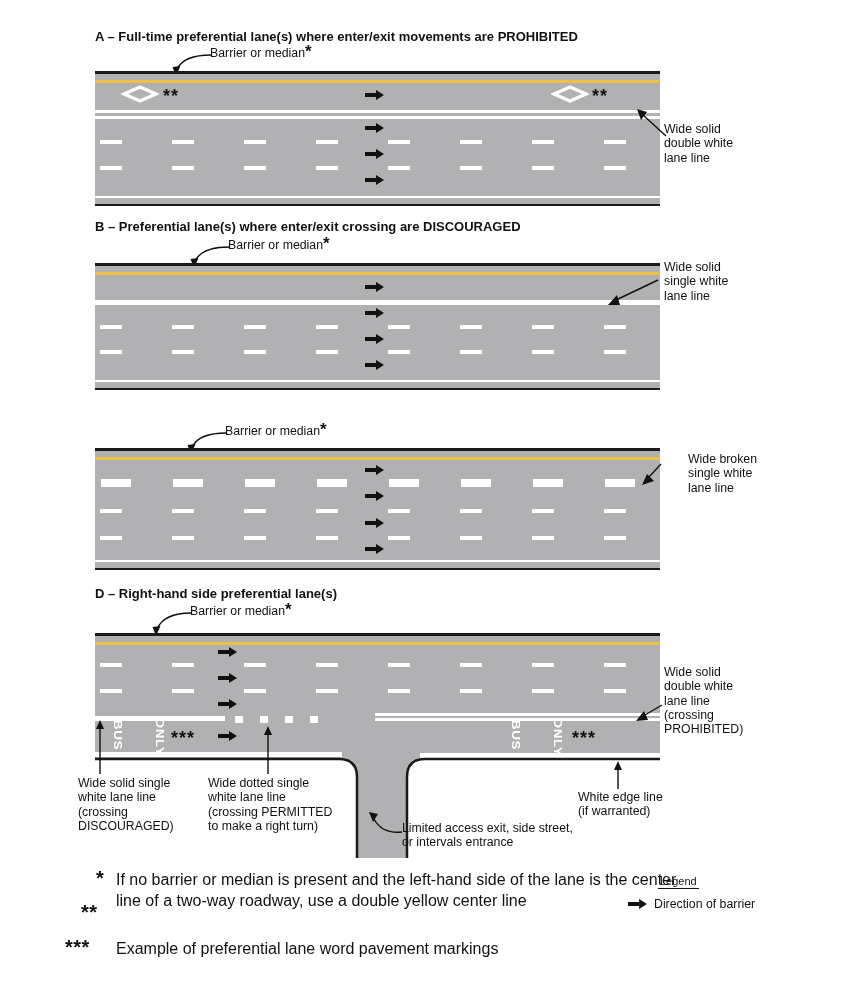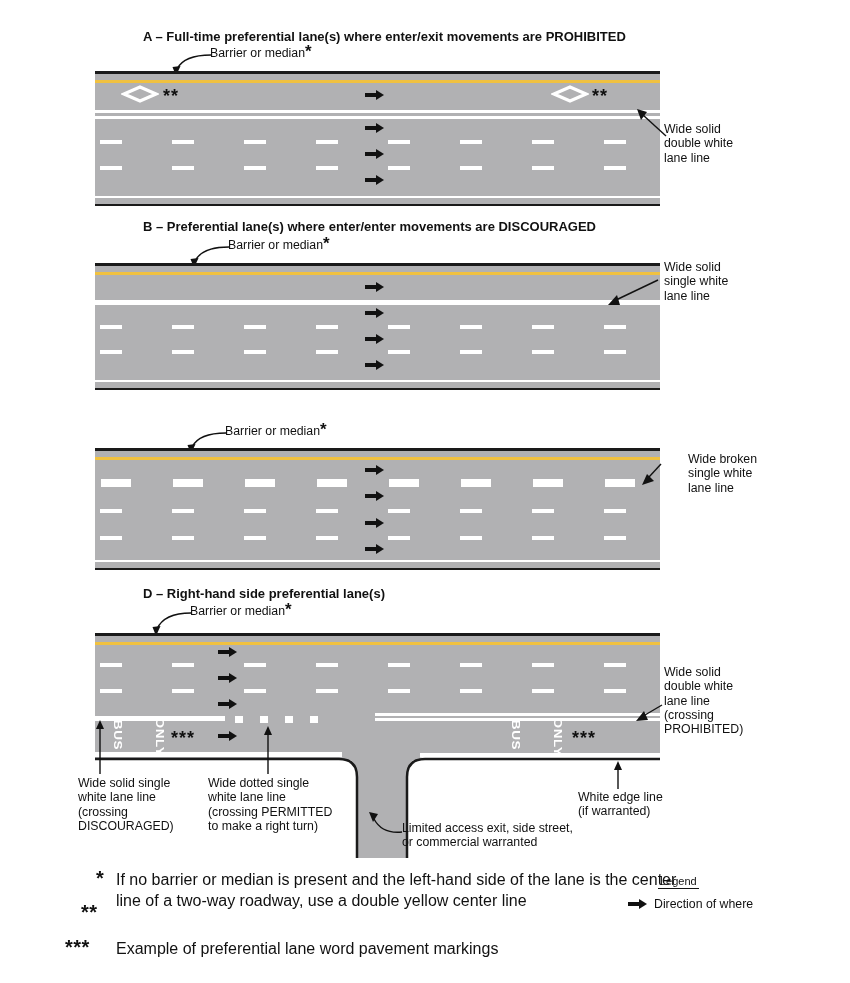--- a/index.html
+++ b/index.html
@@ -1,18 +1,18 @@
 <!DOCTYPE html>
 <html><head>
 <meta charset="utf-8">
 <style>
   html,body{margin:0;padding:0;background:#fff;}
   #canvas{position:relative;width:850px;height:983px;background:#fff;overflow:hidden;
           font-family:"Liberation Sans",sans-serif;color:#111;}
-  .title{position:absolute;font-size:13px;font-weight:bold;white-space:nowrap;margin-left:48px;}
+  .title{position:absolute;font-size:13px;font-weight:bold;white-space:nowrap;}
   .lbl{position:absolute;font-size:12.3px;line-height:1.16;white-space:pre-line;}
   .nowrap{white-space:nowrap;}
   .road{position:absolute;background:#b1b1b3;}
   .hline{position:absolute;left:0;right:0;}
   .blk{background:#1a1a1a;}
   .yel{background:#f0c140;}
   .wht{background:#ffffff;}
   .dashes{position:absolute;height:4px;left:0;right:0;
           background:repeating-linear-gradient(90deg,#fff 0 22px,transparent 22px 72px);
           background-position-x:5px;}
@@ -74,21 +74,21 @@
     <div class="hline blk" style="top:132.5px;height:2.5px;"></div>
   </div>
   <div class="lbl" style="left:664px;top:122px;">Wide solid
 double white
 lane line</div>
   <svg class="leader" style="left:630px;top:106px;" width="40" height="34">
     <line x1="36" y1="30" x2="13" y2="9"></line>
       <polygon points="7,3 17,6 11,14"></polygon>
   </svg>
 
-  <div class="title" style="left:95px;top:219px;">B – Preferential lane(s) where enter/enter movements are DISCOURAGED</div>
+  <div class="title" style="left:95px;top:219px;">B – Preferential lane(s) where enter/exit crossing are DISCOURAGED</div>
   <div class="lbl nowrap" style="left:228px;top:238px;">
     <span>Barrier or median</span><span class="bigstar">*</span>
   </div>
   <svg class="leader" style="left:188px;top:243px;" width="42" height="26">
     <path d="M41,4 Q14,4 7,18"></path>
       <polygon points="2.5,16 10.5,15 6,25"></polygon>
   </svg>
 
   <div class="road" style="left:95px;top:263px;width:565px;height:127px;">
     <div class="hline blk" style="top:0;height:2.5px;"></div>
@@ -193,21 +193,21 @@
   <div class="lbl" style="left:208px;top:776px;">Wide dotted single
 white lane line
 (crossing PERMITTED
 to make a right turn)</div>
   <svg class="leader" style="left:262px;top:724px;" width="12" height="52">
     <line x1="6" y1="50" x2="6" y2="8"></line>
       <polygon points="2,11 10,11 6,2"></polygon>
   </svg>
 
   <div class="lbl" style="left:402px;top:821px;">Limited access exit, side street,
-or commercial warranted</div>
+or intervals entrance</div>
   <svg class="leader" style="left:366px;top:806px;" width="38" height="30">
     <path d="M36,26 Q16,28 8,13"></path>
       <polygon points="3,6 12,8 7,16"></polygon>
   </svg>
 
   <div class="lbl" style="left:664px;top:665px;">Wide solid
 double white
 lane line
 (crossing
 PROHIBITED)</div>
@@ -229,15 +229,15 @@
 
   <div class="fnmark" style="left:81px;top:902px;">**</div>
 
   <div class="fnmark" style="left:65px;top:937px;">***</div>
   <div class="fntext" style="left:116px;top:939px;">Example of preferential lane word pavement markings</div>
 
   <div class="legend-title" style="left:658px;top:875px;">
     <span>Legend</span>
   </div>
   <div class="arr" style="left:628px;top:899px;"></div>
-  <div class="lbl nowrap" style="left:654px;top:897px;">Direction of where</div>
+  <div class="lbl nowrap" style="left:654px;top:897px;">Direction of barrier</div>
 
 </div>
 
 </body></html>

